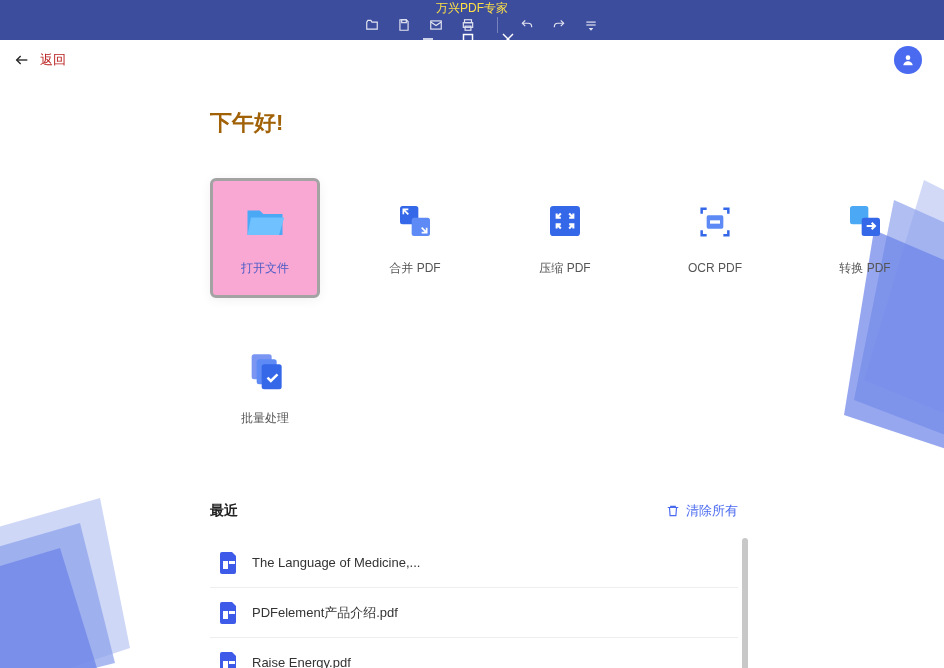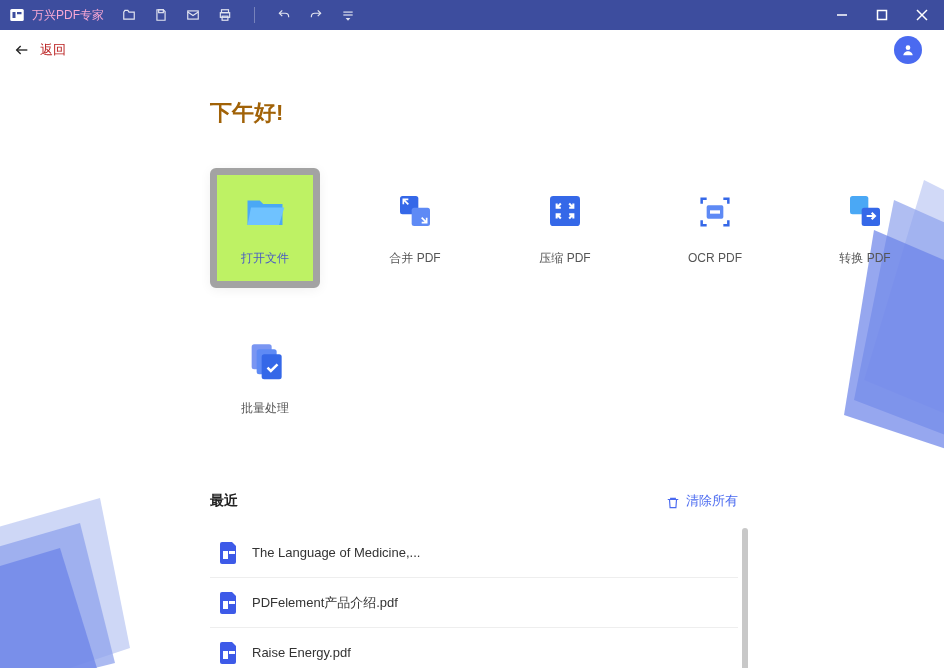--- a/index.html
+++ b/index.html
@@ -1,18 +1,18 @@
 <!DOCTYPE html>
 <html><head>
   <meta charset="utf-8">
   <style>
     * { margin: 0; padding: 0; box-sizing: border-box; font-family: "Microsoft YaHei", "PingFang SC", sans-serif; }
     body { width: 944px; height: 668px; overflow: hidden; background: #fff; position: relative; }
     
-    .titlebar { height: 30px; background: #3d4d9e; display: flex; align-items: center; padding: 0 8px; color: #f9a8d4; }
+    .titlebar { height: 40px; background: #3d4d9e; display: flex; align-items: center; padding: 0 8px; color: #fde047; flex-direction: column; }
     .titlebar-logo { width: 18px; height: 18px; margin-right: 6px; }
     .titlebar-title { font-size: 12px; flex: 0 0 auto; }
     .titlebar-icons { display: flex; gap: 18px; margin-left: 18px; align-items: center; }
     .titlebar-icons svg { width: 14px; height: 14px; opacity: 0.85; }
     .titlebar-sep { width: 1px; height: 16px; background: rgba(255,255,255,0.3); margin: 0 4px; }
     .titlebar-spacer { flex: 1; }
     .win-controls { display: flex; gap: 28px; align-items: center; padding-right: 8px; }
     .win-controls svg { width: 12px; height: 12px; }
     
     .header { height: 40px; display: flex; align-items: center; padding: 0 14px; }
@@ -20,29 +20,29 @@
     .back-btn svg { width: 16px; height: 16px; }
     .header-spacer { flex: 1; }
     .avatar { width: 28px; height: 28px; border-radius: 50%; background: #4a6af0; display: flex; align-items: center; justify-content: center; margin-right: 8px; }
     .avatar svg { width: 14px; height: 14px; fill: #fff; }
     
     .content { padding: 28px 0 0 210px; position: relative; }
     .greeting { font-size: 22px; font-weight: bold; color: #a16207; margin-bottom: 40px; }
     
     .action-grid { display: flex; flex-wrap: wrap; gap: 30px 40px; margin-bottom: 54px; }
     .action-card { width: 110px; height: 120px; display: flex; flex-direction: column; align-items: center; justify-content: center; gap: 18px; border-radius: 6px; cursor: pointer; }
-    .action-card.highlighted { border: 7px solid #a3a3a3; background: #bef264; box-shadow: 0 2px 12px rgba(0,0,0,0.06); }
+    .action-card.highlighted { border: 3px solid #a3a3a3; background: #f9a8d4; box-shadow: 0 2px 12px rgba(0,0,0,0.06); }
     .action-icon { width: 42px; height: 42px; display: flex; align-items: center; justify-content: center; }
     .action-label { font-size: 12px; color: #555; }
     .action-card.highlighted .action-label { color: #4a5cc5; }
     
     .recent-section { width: 528px; }
     .recent-header { display: flex; align-items: center; justify-content: space-between; margin-bottom: 18px; }
     .recent-title { font-size: 14px; font-weight: bold; color: #222; }
-    .clear-all { display: flex; align-items: flex-end; gap: 6px; color: #4a6af0; font-size: 13px; cursor: pointer; }
+    .clear-all { display: flex; align-items: center; gap: 6px; color: #4a6af0; font-size: 13px; cursor: pointer; }
     .clear-all svg { width: 14px; height: 14px; }
     
     .recent-list { position: relative; }
     .recent-item { display: flex; align-items: center; gap: 14px; height: 50px; padding: 0 10px; border-bottom: 1px solid #eee; cursor: pointer; font-size: 13px; color: #333; }
     .file-icon { width: 18px; height: 22px; flex-shrink: 0; }
     .scrollbar-track { position: absolute; right: -10px; top: 0; width: 6px; height: 190px; background: transparent; }
     .scrollbar-thumb { width: 6px; height: 150px; background: #c8c8c8; border-radius: 3px; }
     
     .deco-tr { position: absolute; top: 180px; right: -40px; width: 180px; height: 280px; pointer-events: none; z-index: 0; }
     .deco-bl { position: absolute; bottom: -30px; left: -40px; width: 190px; height: 200px; pointer-events: none; z-index: 0; }

